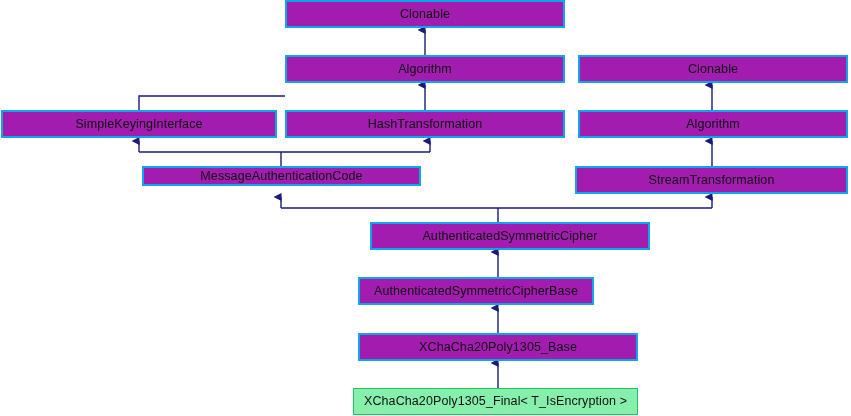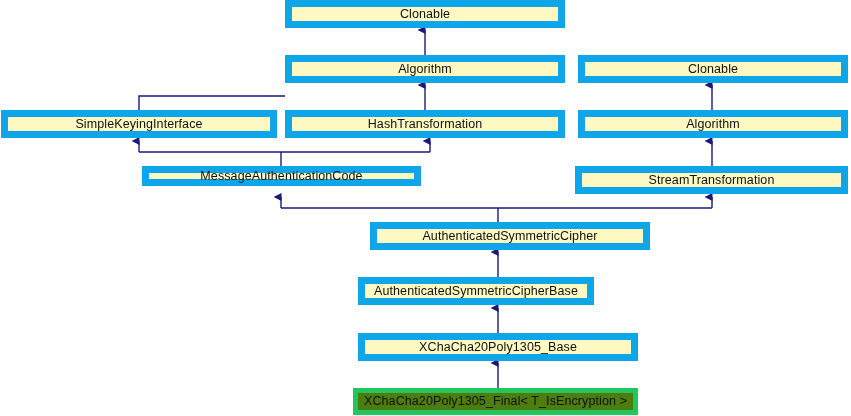--- a/index.html
+++ b/index.html
@@ -3,31 +3,31 @@
 <meta charset="utf-8">
 <style>
   html,body{margin:0;padding:0;background:#ffffff;}
   body{
     width:851px;height:416px;position:relative;overflow:hidden;
     font-family:"Liberation Sans","DejaVu Sans",sans-serif;
   }
   #diagram{position:absolute;left:0;top:0;width:851px;height:416px;}
   .node{
     position:absolute;box-sizing:border-box;
-    border:7px solid #0ea5e9;
-    background:#fef9c3;
+    border:2px solid #0ea5e9;
+    background:#a21caf;
     display:flex;align-items:center;justify-content:center;
     font-size:12.5px;color:#101010;
     letter-spacing:0.1px;
     white-space:nowrap;
     line-height:1;
   }
   .node.current{
-    border:5px solid #22c55e;
-    background:#4d7c0f;
+    border:1px solid #22c55e;
+    background:#86efac;
   }
   .edge-layer{position:absolute;left:0;top:0;width:851px;height:416px;pointer-events:none;}
 </style>
 </head>
 <body>
 
 <div id="diagram">
 
   <svg class="edge-layer" viewBox="0 0 851 416" width="851" height="416" xmlns="http://www.w3.org/2000/svg">
     <defs>

